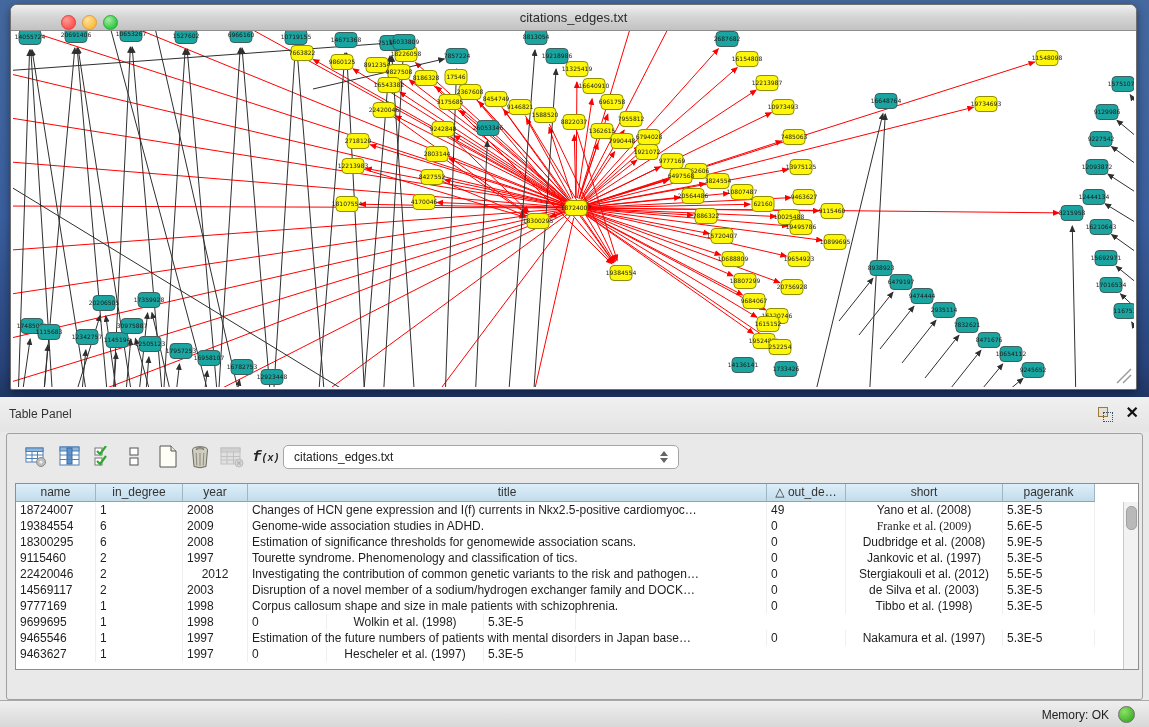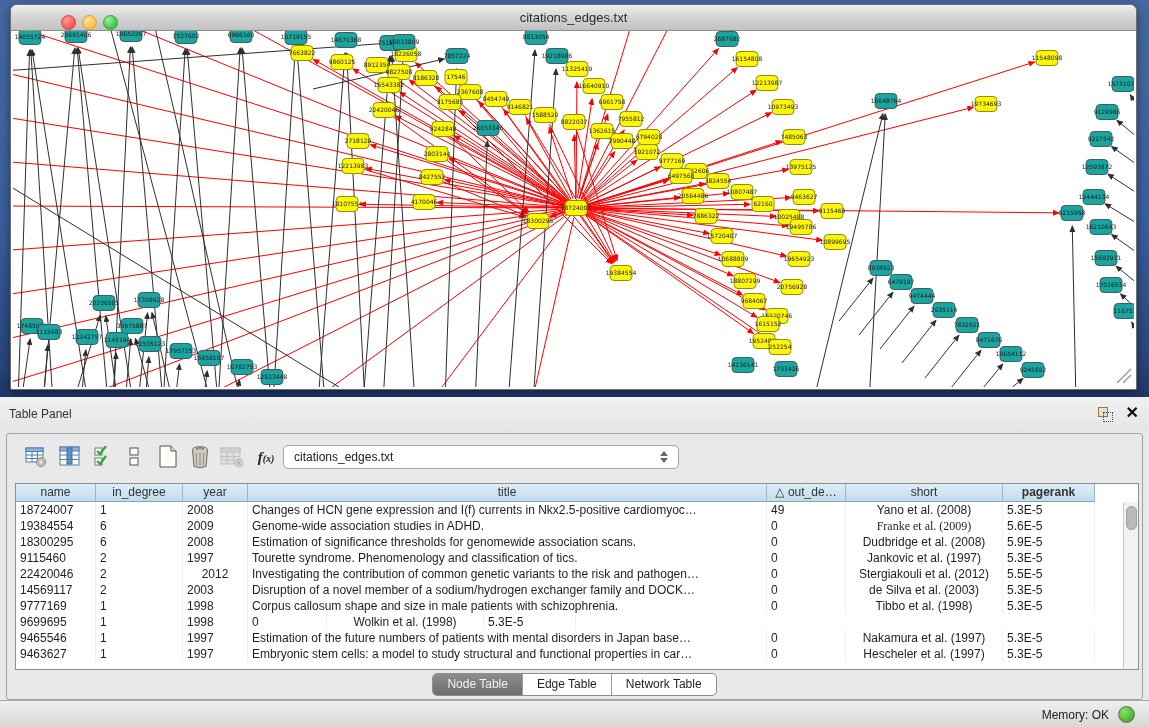--- a/index.html
+++ b/index.html
@@ -747,39 +747,39 @@
           <rect x="1" y="2" width="19" height="4" fill="#b9b9b9" stroke="#9a9a9a"></rect>
           <line x1="7" y1="6" x2="7" y2="18" stroke="#9a9a9a"></line>
           <line x1="13.5" y1="6" x2="13.5" y2="18" stroke="#9a9a9a"></line>
           <line x1="1" y1="10.5" x2="20" y2="10.5" stroke="#9a9a9a"></line>
           <line x1="1" y1="14" x2="20" y2="14" stroke="#9a9a9a"></line>
           <circle cx="19" cy="17" r="4" fill="#c2c2c2" stroke="#909090"></circle>
           <path d="M17.3 15.3 L20.7 18.7 M20.7 15.3 L17.3 18.7" stroke="#838383" stroke-width="1.3"></path>
         </svg>
   </div>
   <div class="tbico" style="left:244px;width:30px;">
-    <span style="font-family:Liberation Serif, serif;font-style:italic;font-weight:bold;font-size:15px;color:#222;">f<span style="font-size:10px;">(x)</span></span>
+    <span style="font-family:Liberation Mono, monospace;font-style:italic;font-weight:bold;font-size:15px;color:#222;">f<span style="font-size:10px;">(x)</span></span>
   </div>
   <div id="combo">
     <span>citations_edges.txt</span>
     <span class="arrows">
           <div class="up"></div>
           <div class="dn"></div>
         </span>
   </div>
 
   <div id="tablebox">
     <div id="thead">
           <div class="hc" style="width: 80px;">name</div>
           <div class="hc" style="width: 87px;">in_degree</div>
           <div class="hc" style="width: 65px;">year</div>
           <div class="hc" style="width: 519px;">title</div>
           <div class="hc" style="width: 79px;">△ out_de…</div>
           <div class="hc" style="width: 157px;">short</div>
-          <div class="hc" style="width: 92px; font-weight: bold;">pagerank</div>
+          <div class="hc" style="width: 92px;">pagerank</div>
         </div>
     <div id="tbody">
           <div class="tr">
             <div class="td" style="width: 80px;">18724007</div>
             <div class="td" style="width: 87px;">1</div>
             <div class="td" style="width: 65px;">2008</div>
             <div class="td" style="width: 519px;">Changes of HCN gene expression and I(f) currents in Nkx2.5-positive cardiomyoc…</div>
             <div class="td" style="width: 79px;">49</div>
             <div class="td center" style="width: 157px;">Yano et al. (2008)</div>
             <div class="td" style="width: 92px;">5.3E-5</div>
@@ -852,36 +852,30 @@
             <div class="td" style="width: 65px;">1997</div>
             <div class="td" style="width: 519px;">Estimation of the future numbers of patients with mental disorders in Japan base…</div>
             <div class="td" style="width: 79px;">0</div>
             <div class="td center" style="width: 157px;">Nakamura et al. (1997)</div>
             <div class="td" style="width: 92px;">5.3E-5</div>
           </div>
           <div class="tr">
             <div class="td" style="width: 80px;">9463627</div>
             <div class="td" style="width: 87px;">1</div>
             <div class="td" style="width: 65px;">1997</div>
-            <div class="td" style="width: 519px;">Embryonic stem cells: a model to study structural and functional properties in car…</div>
             <div class="td" style="width: 79px;">0</div>
             <div class="td center" style="width: 157px;">Hescheler et al. (1997)</div>
             <div class="td" style="width: 92px;">5.3E-5</div>
           </div>
         </div>
     <div id="vscroll">
           <div id="vthumb"></div>
         </div>
   </div>
 
-  <div id="tabs"><span class="seg" id="tabseg">
-          <span class="tab sel">Node Table</span>
-          <span class="tab">Edge Table</span>
-          <span class="tab">Network Table</span>
-        </span></div>
 </div>
 
 <div id="statusbar">
   <span id="mem">Memory: OK</span>
   <span id="memdot"></span>
 </div>
 
 </div>
 
 </body></html>

